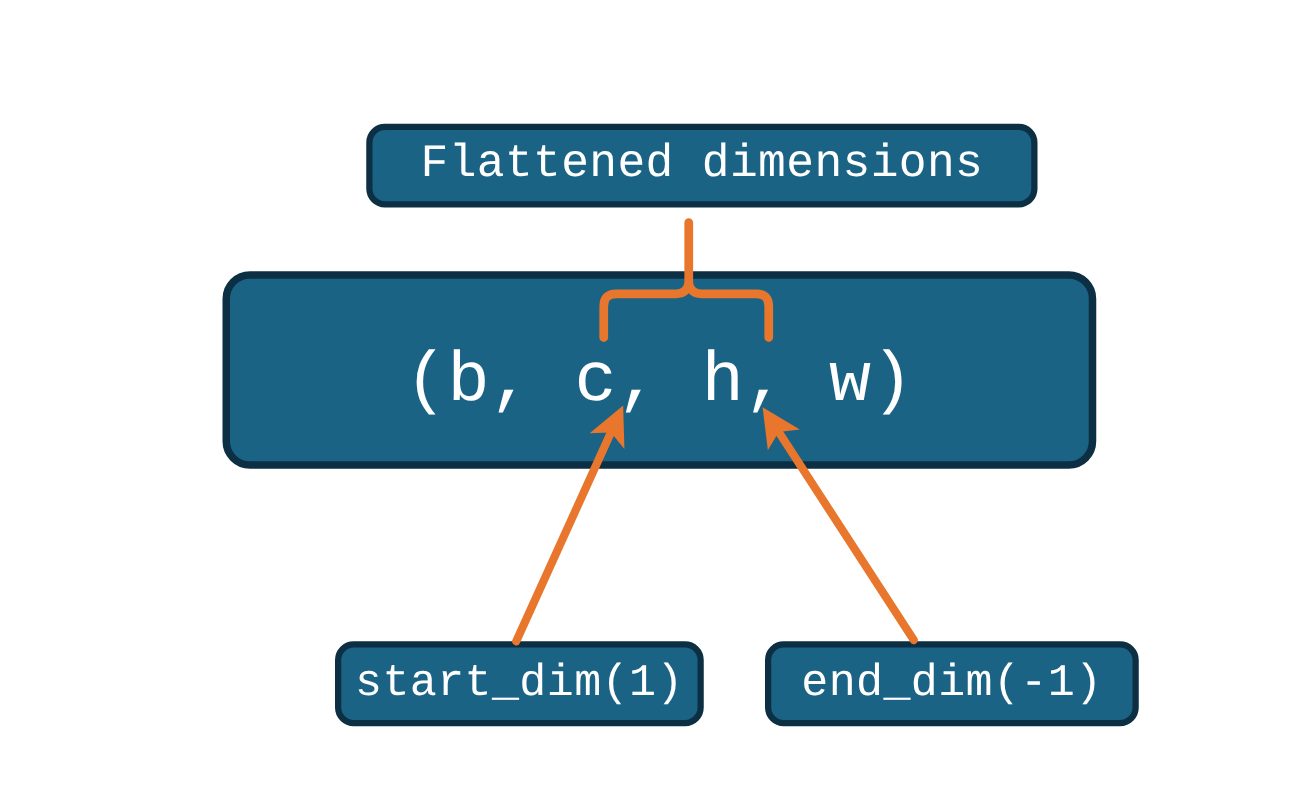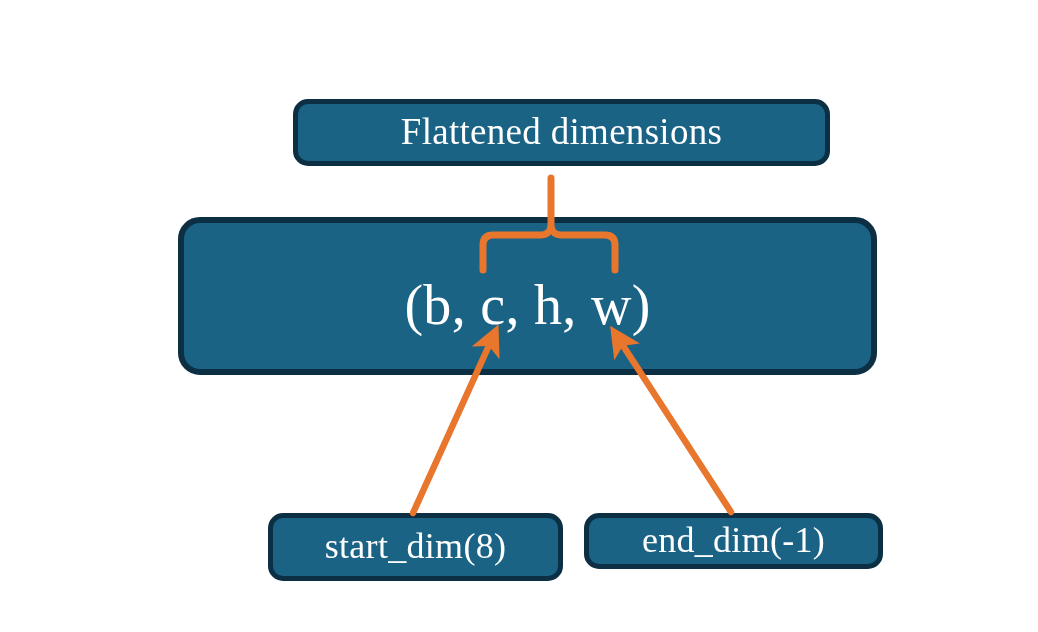--- a/index.html
+++ b/index.html
@@ -21,21 +21,21 @@
   .node {
     position: absolute;
     box-sizing: border-box;
     background: #1a6385;
     border: 5px solid #0d2f44;
     border-radius: 16px;
     display: flex;
     align-items: center;
     justify-content: center;
     color: #ffffff;
-    font-family: Liberation Serif, serif;
+    font-family: Liberation Mono, monospace;
     font-weight: 400;
     letter-spacing: 0.3px;
     z-index: 1;
     user-select: none;
   }
   .node-label {
     display: block;
     line-height: 1.05;
     white-space: nowrap;
   }
@@ -73,24 +73,24 @@
     width: 295px;
     height: 68px;
     border-radius: 15px;
   }
   #node-start-dim .node-label {
     font-size: 36px;
   }
 
   
   #node-end-dim {
-    left: 584px;
+    left: 612px;
     top: 513px;
     width: 299px;
-    height: 56px;
+    height: 68px;
     border-radius: 15px;
   }
   #node-end-dim .node-label {
     font-size: 36px;
   }
 
   #connectors {
     position: absolute;
     left: 0;
     top: 0;
@@ -133,20 +133,20 @@
 
   <div class="node" id="node-flattened">
     <span class="node-label">Flattened dimensions</span>
   </div>
 
   <div class="node" id="node-shape">
     <span class="node-label">(b, c, h, w)</span>
   </div>
 
   <div class="node" id="node-start-dim">
-    <span class="node-label">start_dim(8)</span>
+    <span class="node-label">start_dim(1)</span>
   </div>
 
   <div class="node" id="node-end-dim">
     <span class="node-label">end_dim(-1)</span>
   </div>
 
 </div>
 
 </body></html>

